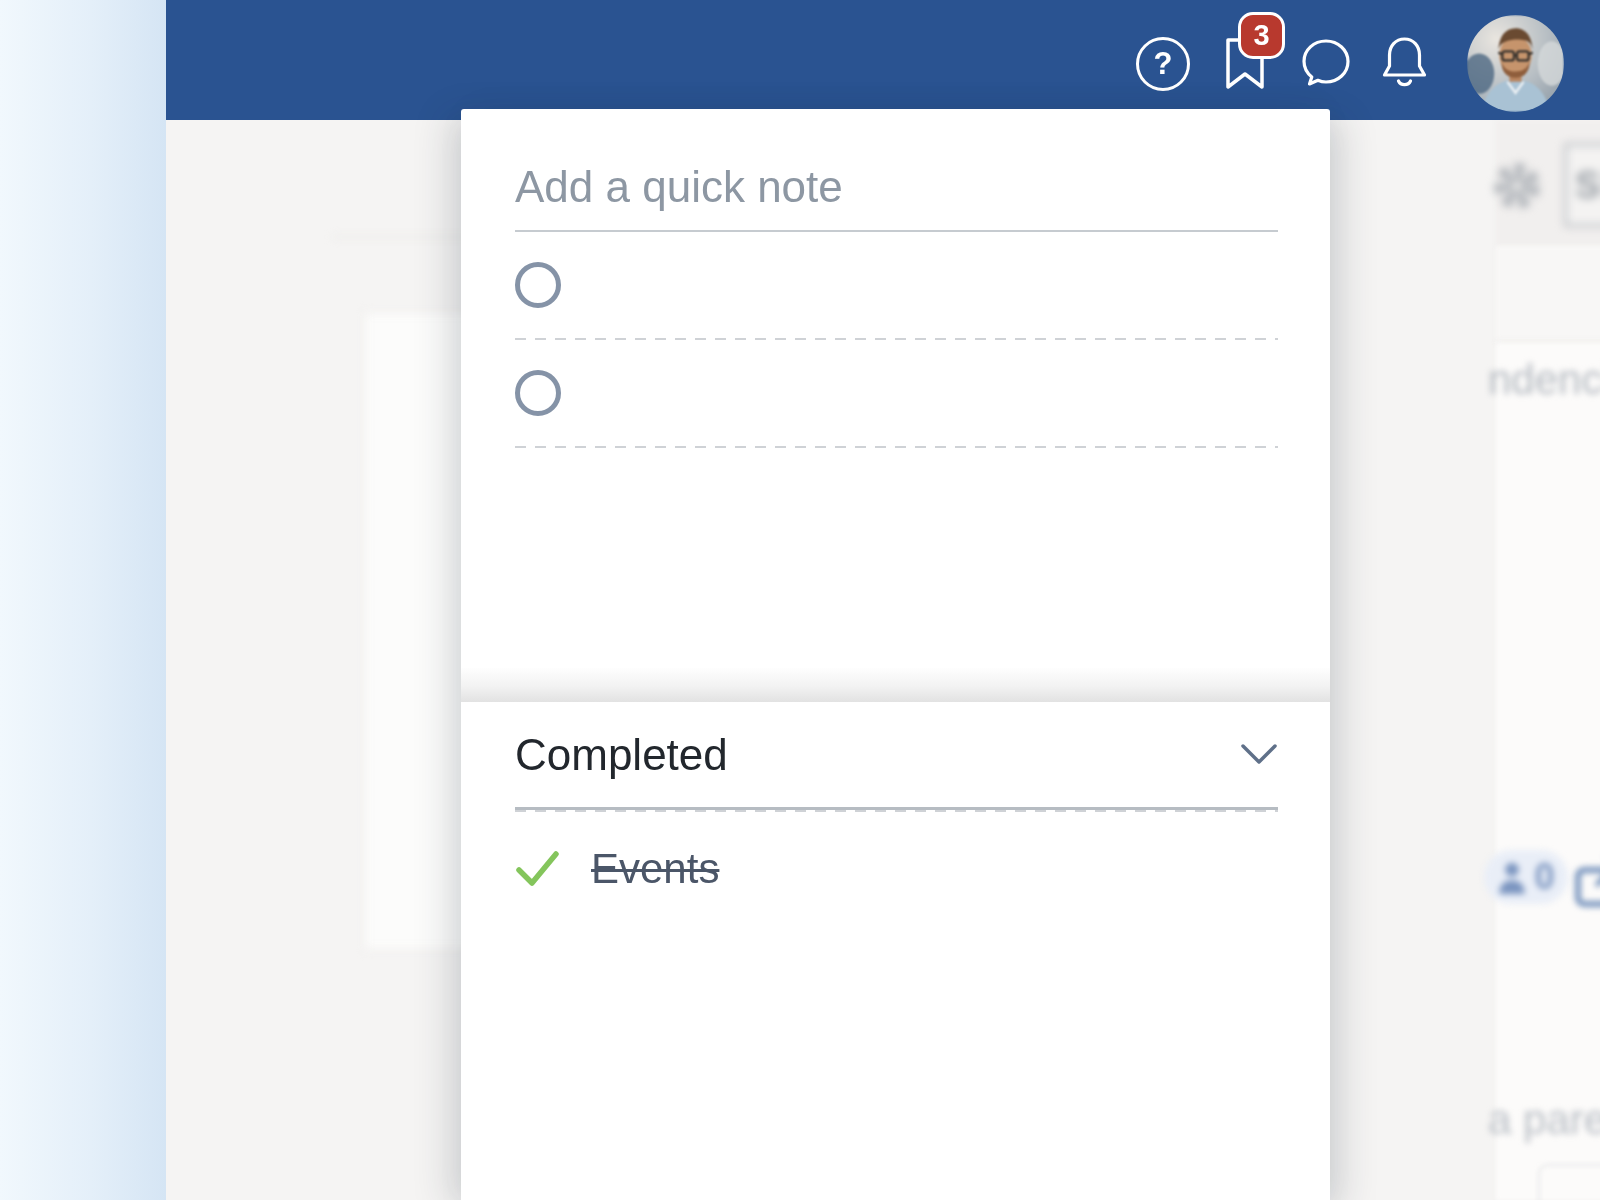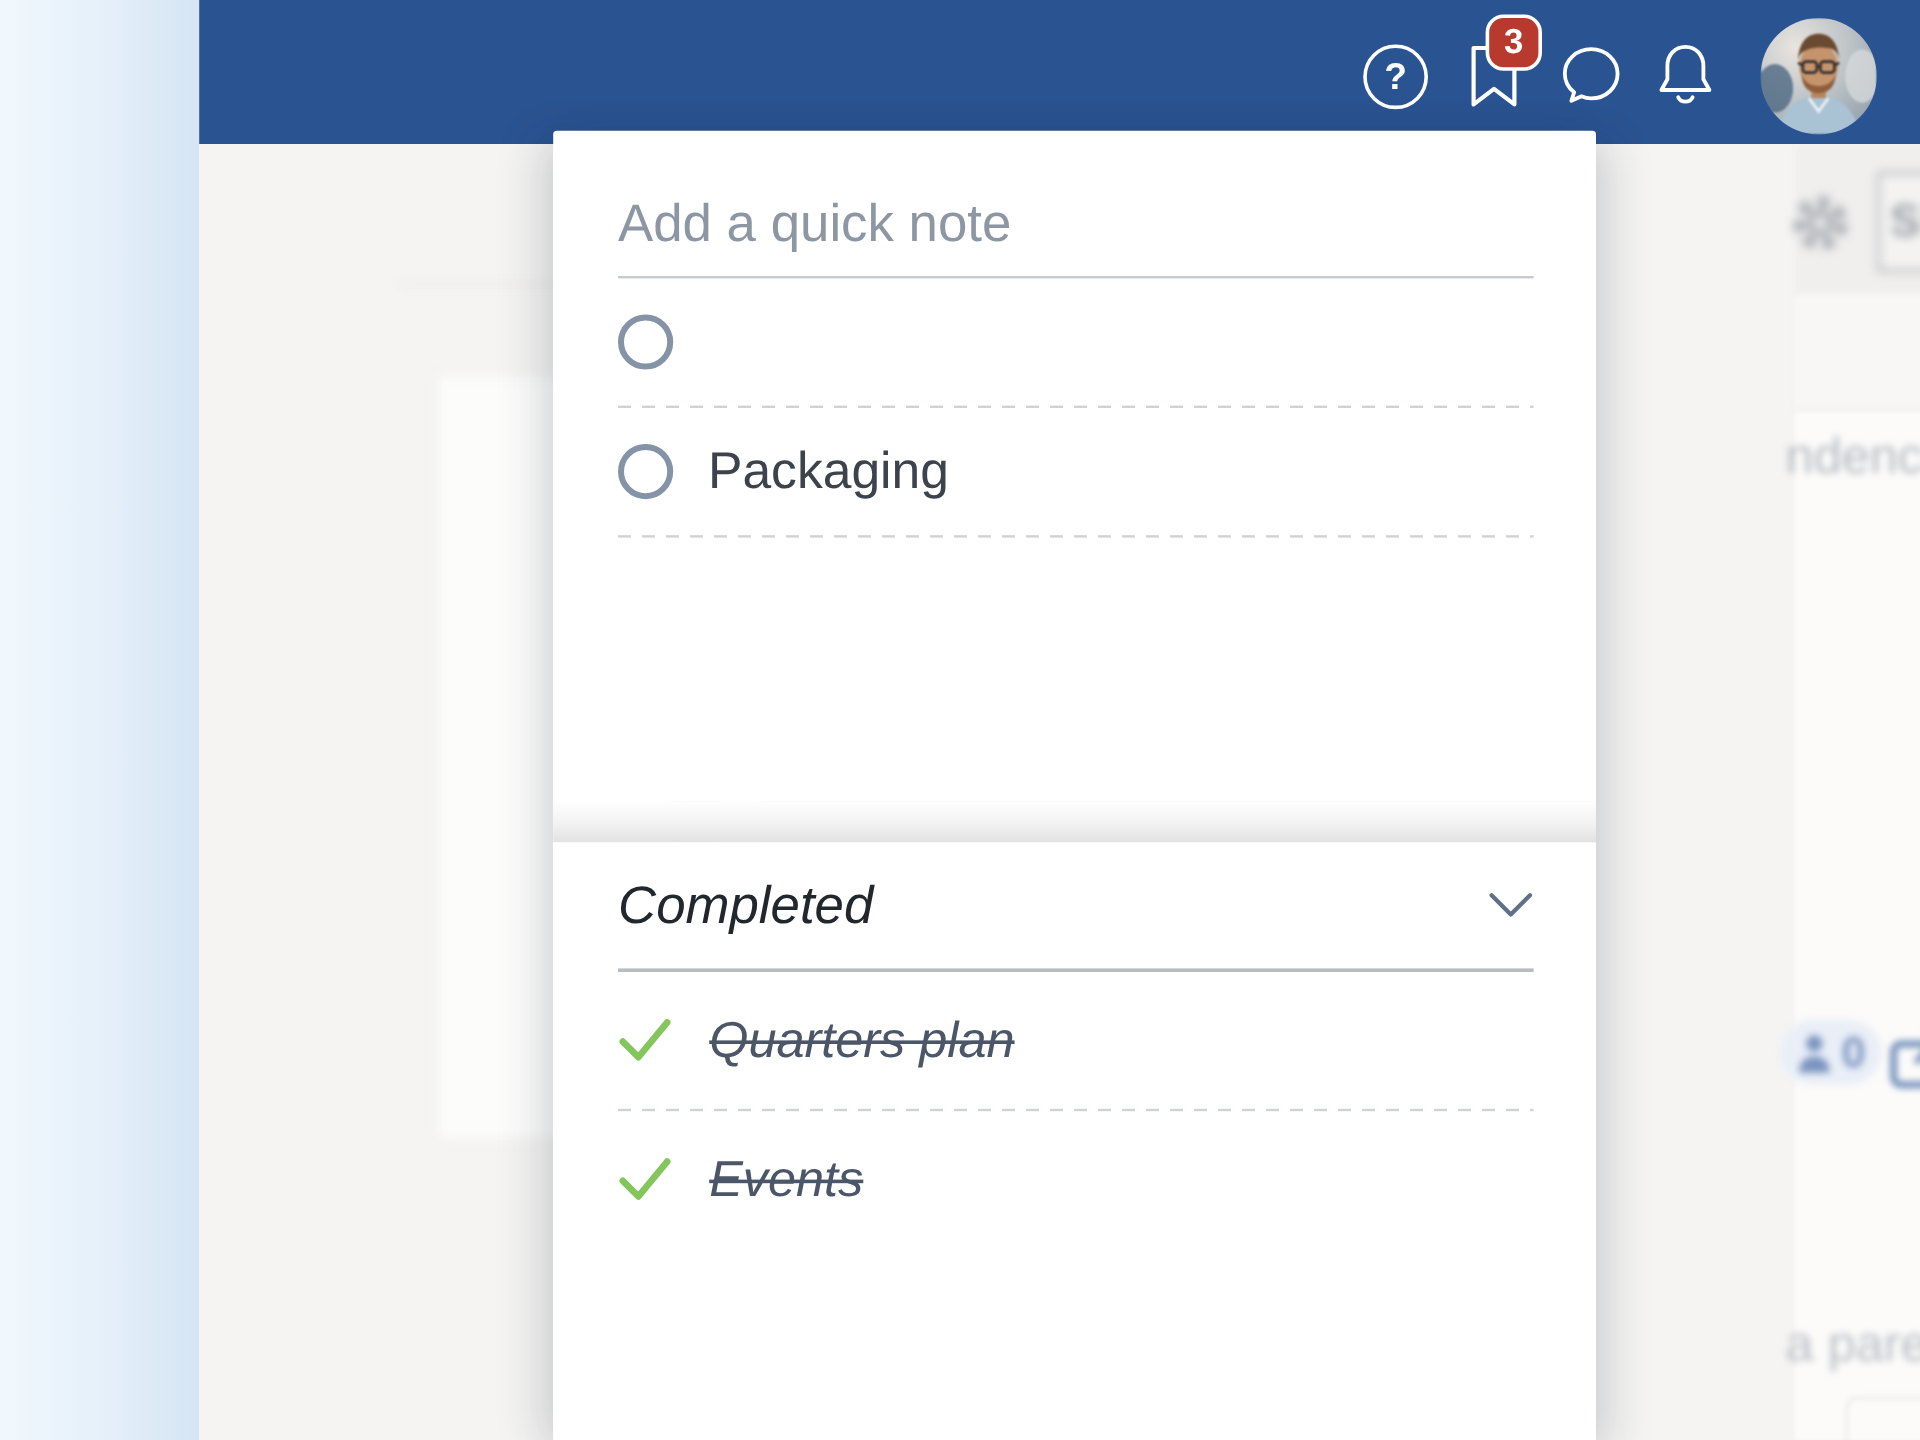--- a/index.html
+++ b/index.html
@@ -58,21 +58,21 @@
     display:flex;align-items:flex-end;padding-bottom:18px;}
   .note-input{width:100%;border:0;outline:none;font-family:"Liberation Sans",sans-serif;
     font-size:44px;color:#3c434c;background:transparent;padding:0;}
   .note-input::placeholder{color:#8d97a3;opacity:1;}
   .task-row{height:106px;display:flex;align-items:center;gap:29px;cursor:pointer;}
   .task-row:first-of-type{margin-top:8px;}
   .dashed-sep{height:2px;background:repeating-linear-gradient(90deg,#cfd2d6 0 11px,transparent 11px 20px);}
   .radio-circle{width:36px;height:36px;border:5px solid #8593a7;border-radius:50%;flex:0 0 auto;}
   .task-label{font-size:43px;color:#3c434c;}
   .card-gap{height:34px;background:linear-gradient(180deg,#fefefe 0%,#f2f2f2 55%,#e2e2e2 100%);}
-  .card-bottom{background:#ffffff;flex:1;box-sizing:border-box;padding:0 52px 0 54px;font-style:italic;}
+  .card-bottom{background:#ffffff;flex:1;box-sizing:border-box;padding:0 52px 0 54px;}
   .completed-header{height:108px;box-sizing:border-box;border-bottom:3px solid #b6bcc2;
     display:flex;align-items:center;justify-content:space-between;cursor:pointer;}
   .completed-title{font-size:44px;color:#22272d;}
   .done-row{height:114px;display:flex;align-items:center;gap:31px;cursor:pointer;}
   .done-label{font-size:42px;color:#4b5668;text-decoration:line-through;text-decoration-thickness:3px;}
   svg{display:block;}
 </style>
 </head>
 <body>
 
@@ -178,46 +178,37 @@
         <input class="note-input" type="text" placeholder="Add a quick note" style="">
       </div>
 
       <div class="task-row">
         <span class="radio-circle"></span>
       </div>
       <div class="dashed-sep"></div>
 
       <div class="task-row">
         <span class="radio-circle"></span>
-        <span class="task-label">Packaging</span>
       </div>
       <div class="dashed-sep"></div>
 
     </div>
 
     <div class="card-gap"></div>
 
     <div class="card-bottom">
       <div class="completed-header">
         <span class="completed-title">Completed</span>
         <span>
           <svg width="38" height="24" viewBox="0 0 38 24">
             <polyline points="3,3 19,19 35,3" fill="none" stroke="#5f7089" stroke-width="3.5" stroke-linecap="round" stroke-linejoin="round"></polyline>
           </svg>
         </span>
       </div>
 
-      <div class="done-row">
-        <span>
-          <svg width="45" height="38" viewBox="0 0 45 38">
-            <polyline points="4,20 17,33 41,4" fill="none" stroke="#84c55c" stroke-width="5.5" stroke-linecap="round" stroke-linejoin="round"></polyline>
-          </svg>
-        </span>
-        <span class="done-label">Quarters plan</span>
-      </div>
       <div class="dashed-sep"></div>
 
       <div class="done-row">
         <span>
           <svg width="45" height="38" viewBox="0 0 45 38">
             <polyline points="4,20 17,33 41,4" fill="none" stroke="#84c55c" stroke-width="5.5" stroke-linecap="round" stroke-linejoin="round"></polyline>
           </svg>
         </span>
         <span class="done-label">Events</span>
       </div>

